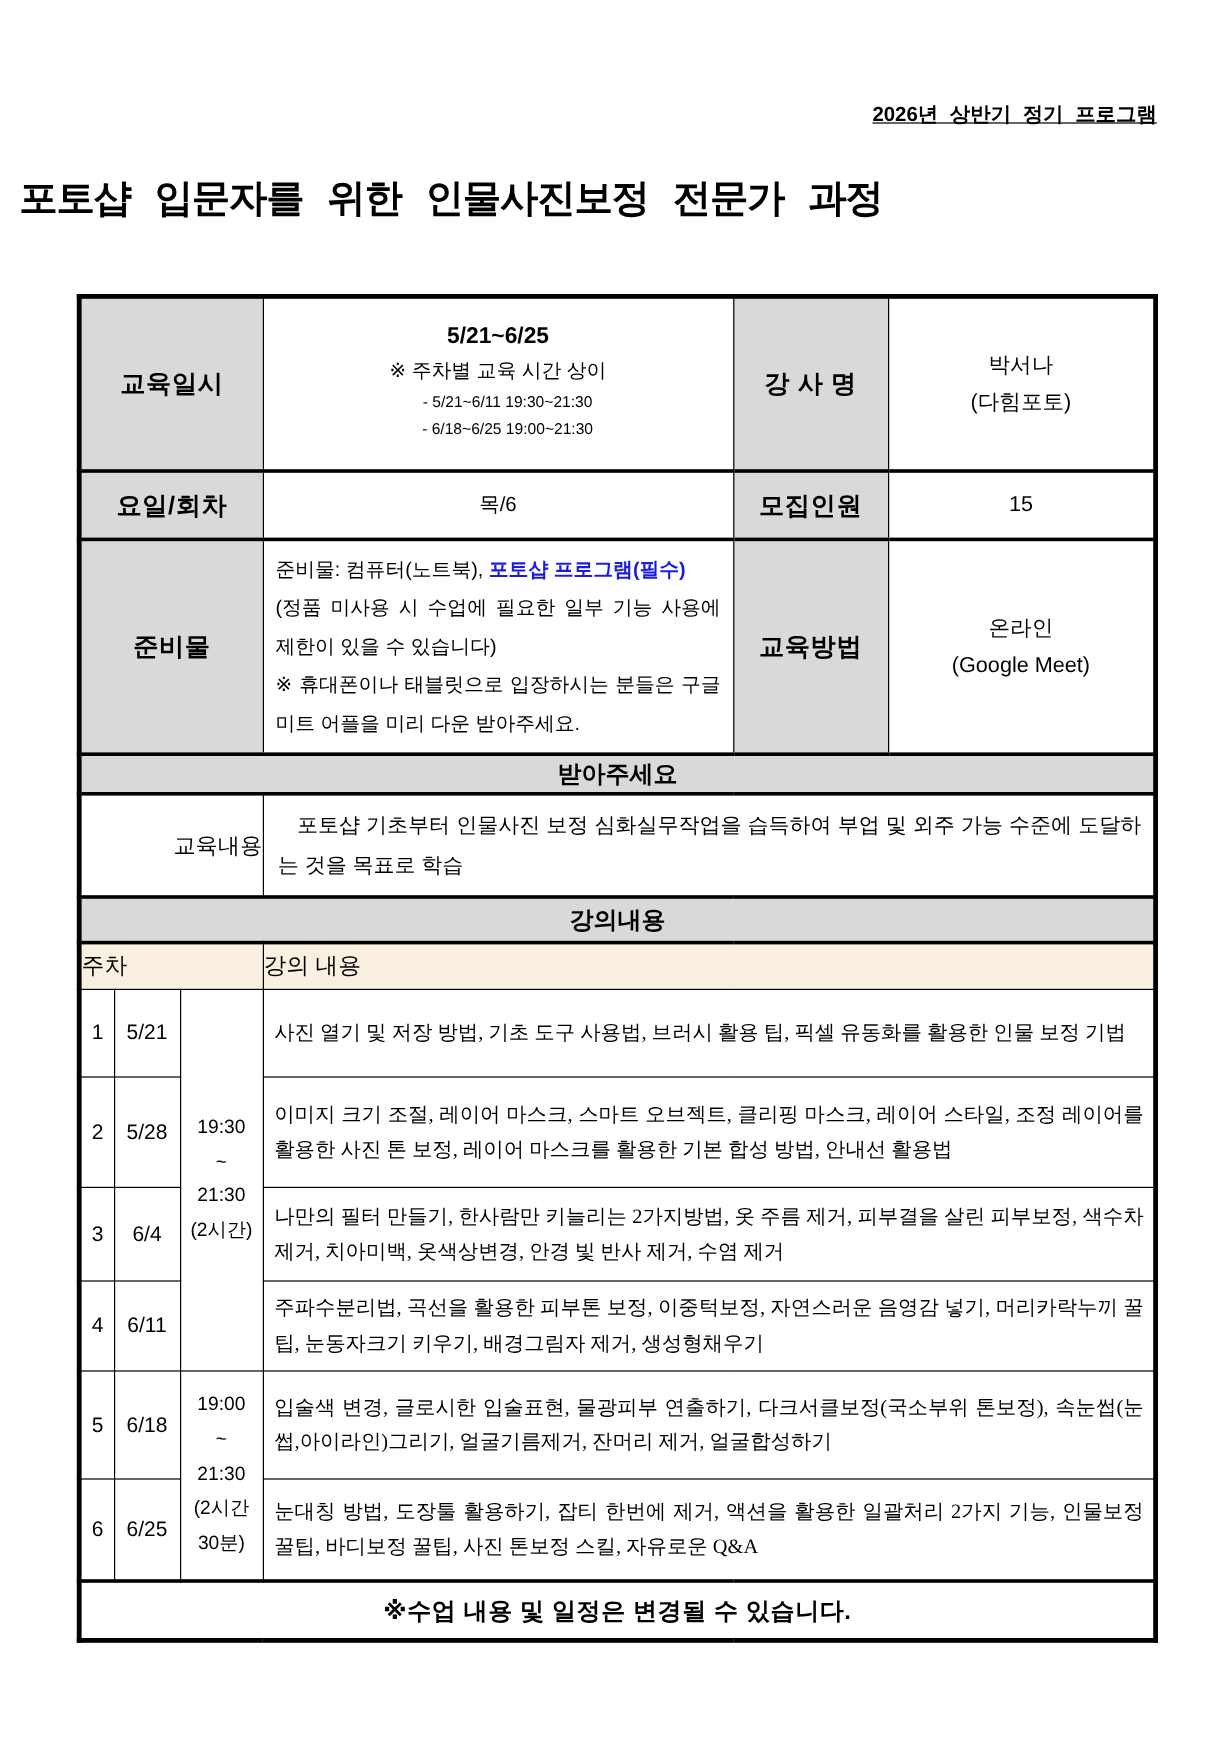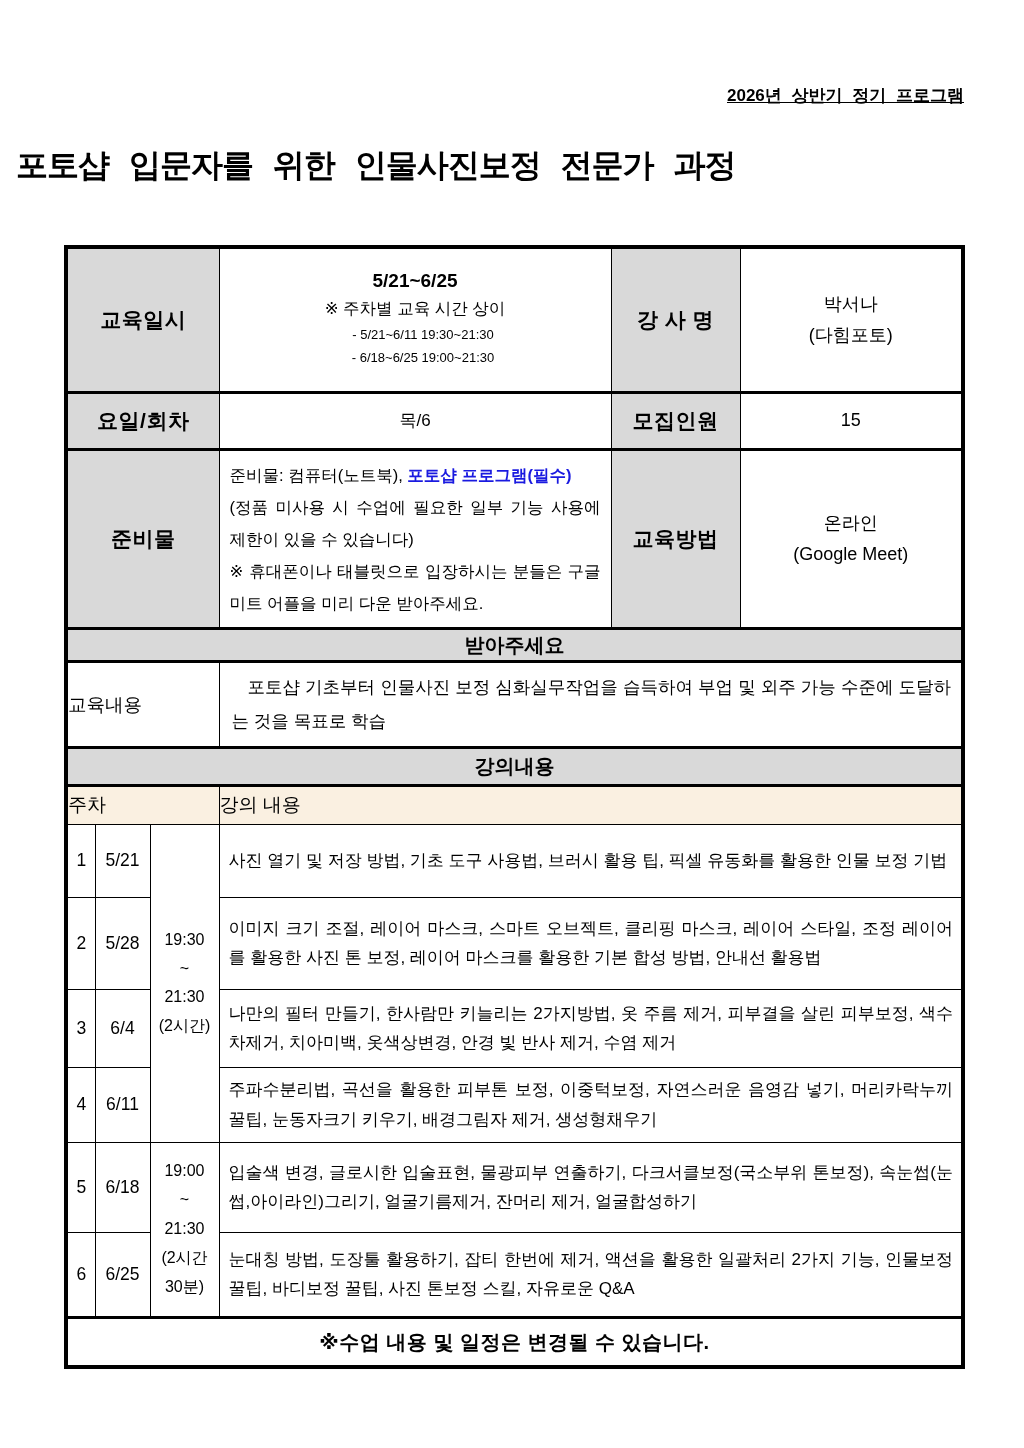--- a/index.html
+++ b/index.html
@@ -44,33 +44,34 @@
     background: var(--header-bg, #faf0e1);
     font-size: 19px;
   }
   td.val-left   { text-align: center;  padding: 6px 10px; }
   td.val-center { text-align: center; padding: 4px; font-size: 18px; line-height: 1.7; }
   .sched-range  { font-weight: bold; font-size: 19px; margin-bottom: 6px; }
   .sched-note   { font-size: 16.5px; margin-bottom: 4px; }
   .sched-detail { font-size: 13px; padding-left: 16px; line-height: 1.75; }
   .prep-cell { font-size: 16.5px; line-height: 1.95; text-align: justify; padding: 8px 10px; }
   .blue-bold { color: var(--required-blue, #1a1ae0); font-weight: bold; }
-  td.plain-label { text-align: left; font-size: 18.5px; }
+  td.plain-label { text-align: right; font-size: 18.5px; }
   td.intro-content {
     text-align: justify; font-size: 17.5px; line-height: 1.9;
     padding: 8px 10px 8px 12px; text-indent: 16px;
   }
   td.num-cell, td.date-cell { text-align: center; font-size: 17.5px; }
   td.time-cell {
     text-align: center; font-size: 16px; line-height: 1.8;
     white-space: pre-line;
   }
   td.content-cell {
     text-align: justify; font-size: 17px; line-height: 1.75;
     padding: 4px 8px 4px 9px;
+    font-family: Liberation Serif, serif;
   }
   td.footer-cell { text-align: center; font-weight: 800; font-size: 20px; letter-spacing: 0.5px; }
 
   
   tr.h-schedule > td { height: 145px; }
   tr.h-day      > td { height: 57px;  }
   tr.h-prep     > td { height: 158px; }
   tr.h-band1    > td { height: 33px;  }
   tr.h-intro    > td { height: 82px;  }
   tr.h-band2    > td { height: 38px; margin-top: 44px;  }

